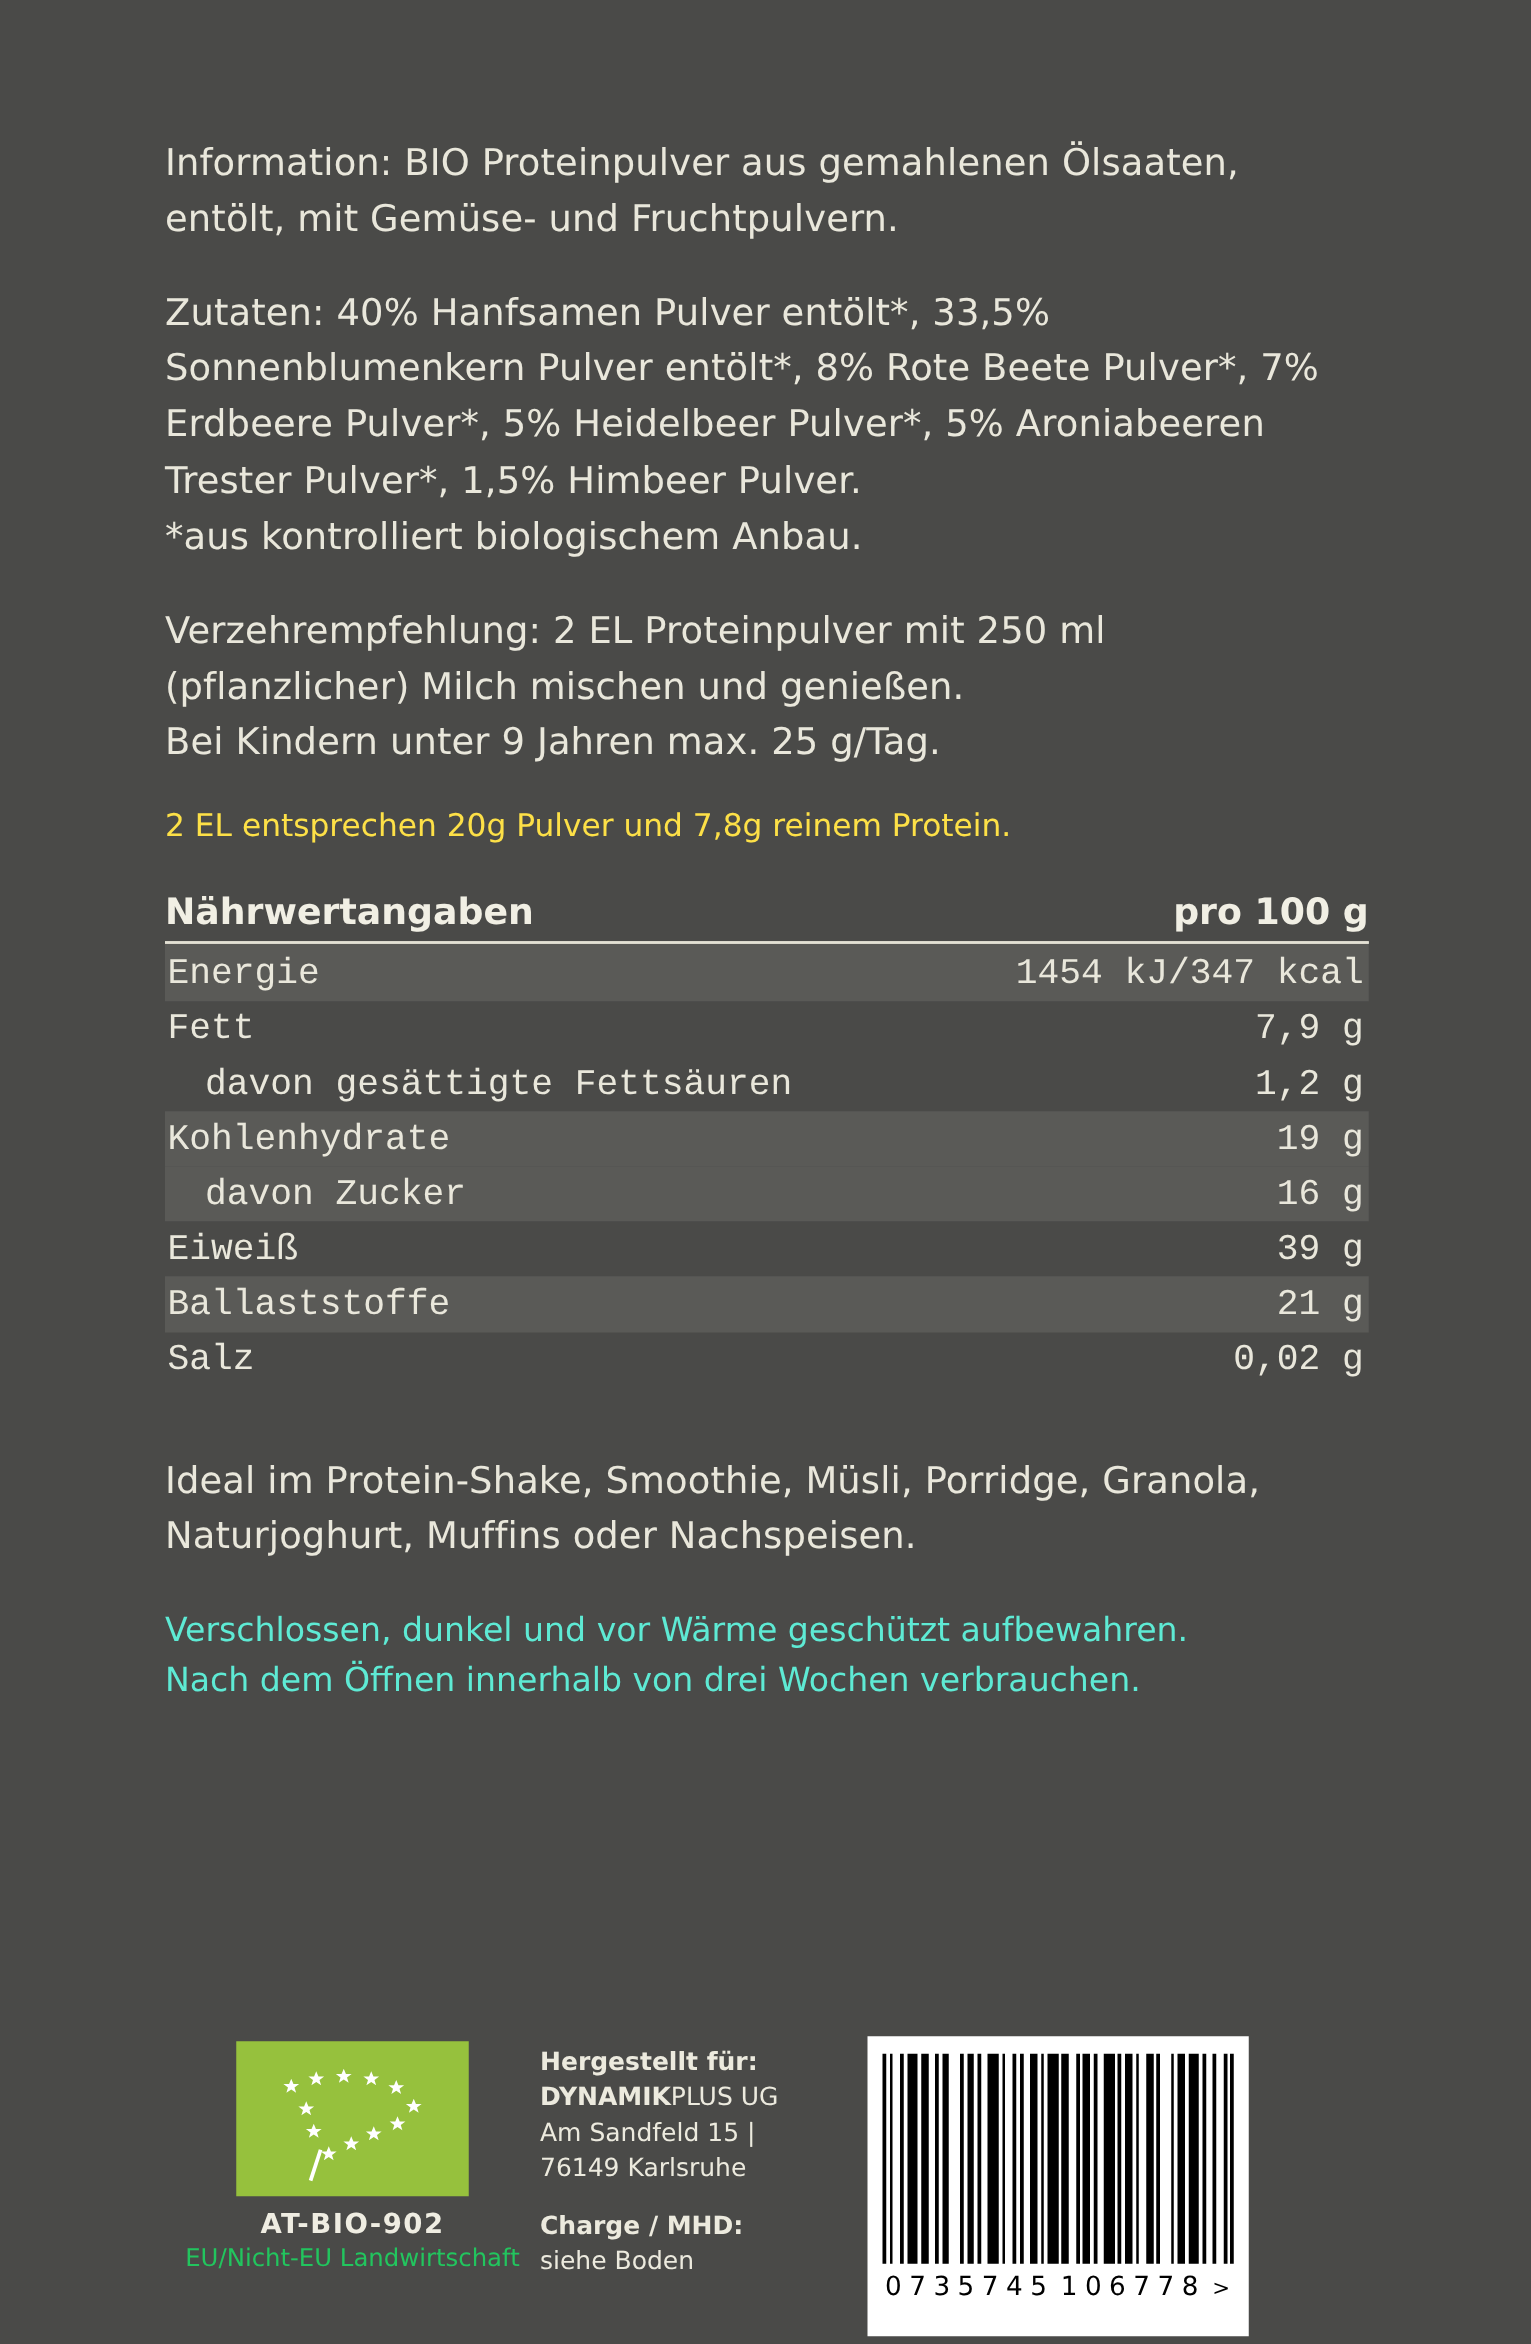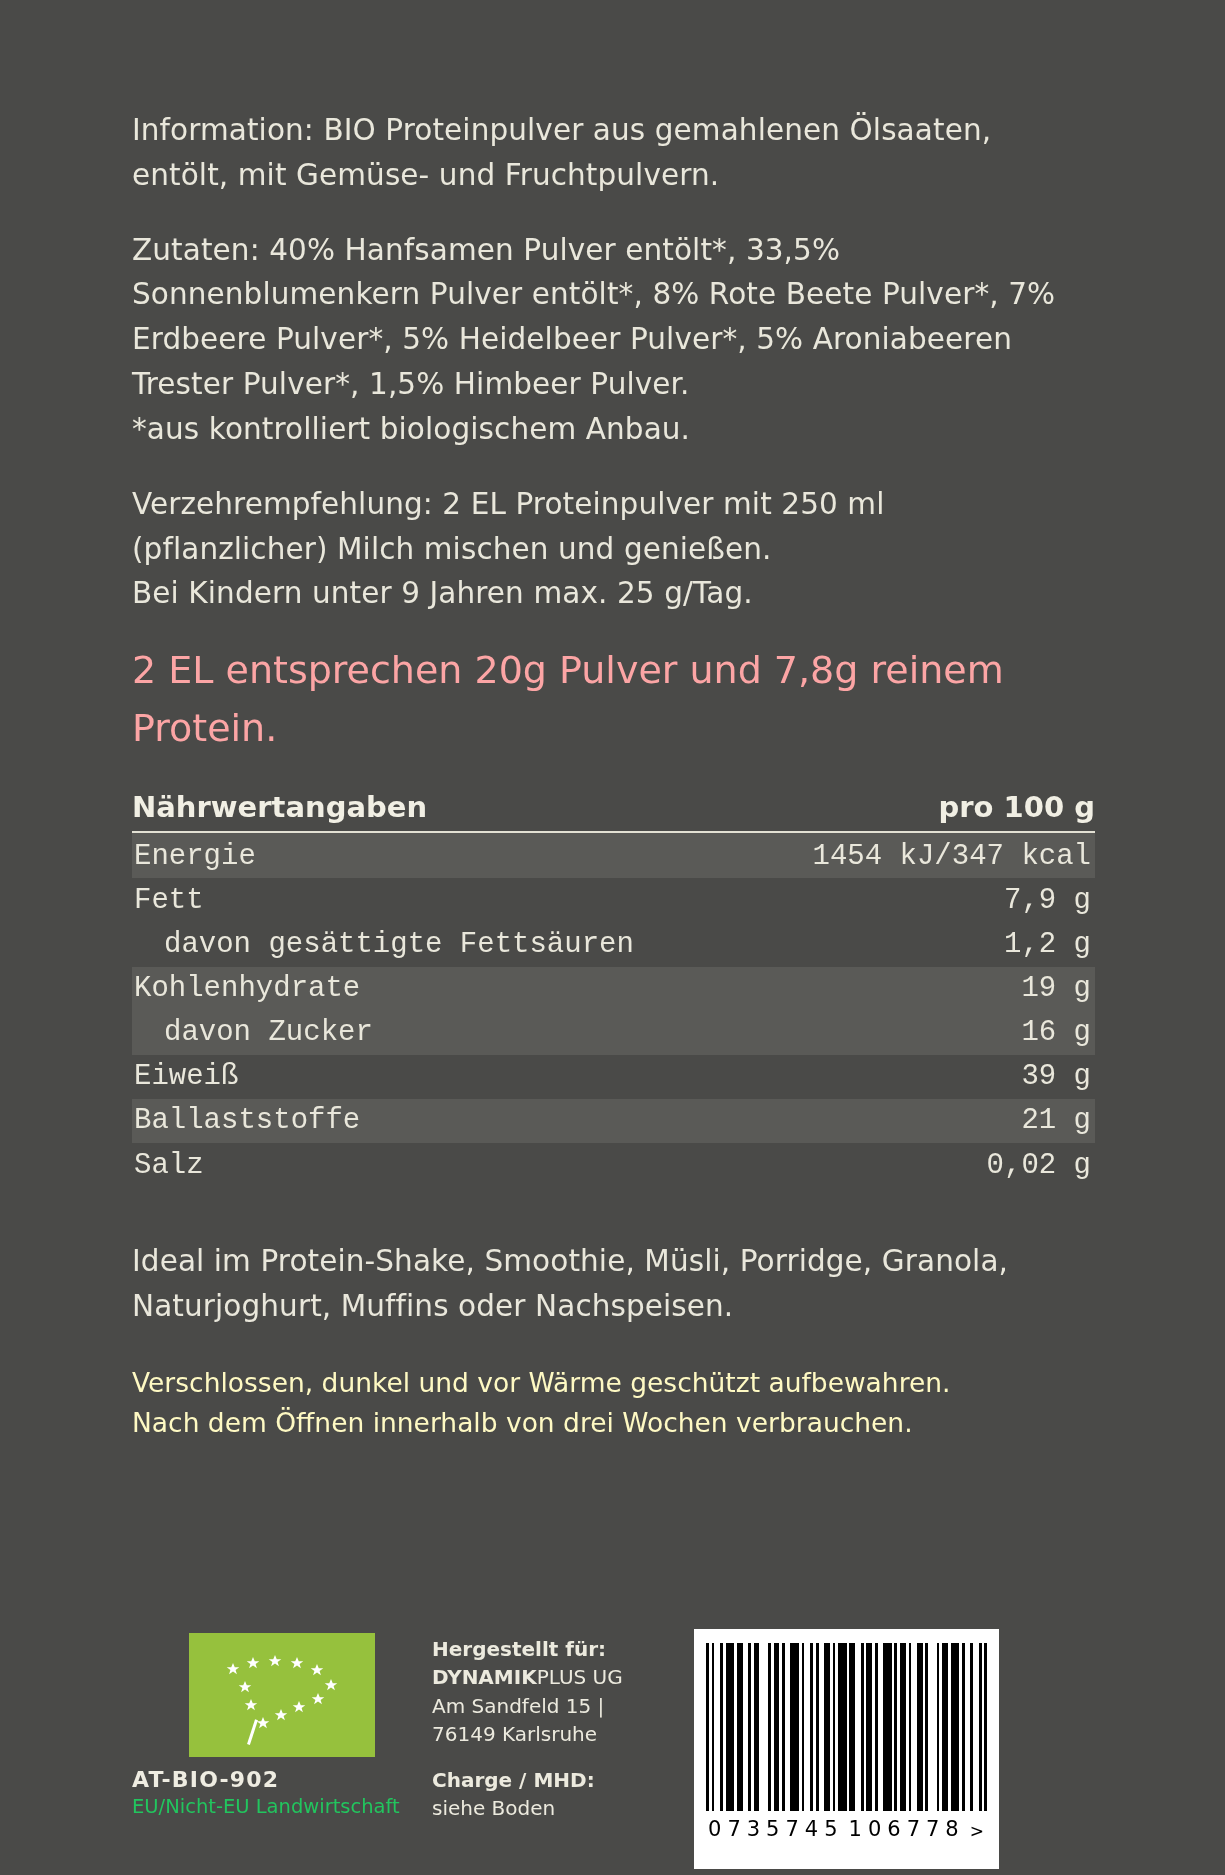--- a/index.html
+++ b/index.html
@@ -34,24 +34,24 @@
   .para .lead {
     font-weight: normal;
   }
   .para.tight {
     margin-bottom: 0;
   }
   .para.small-gap {
     margin-bottom: 26px;
   }
   .para-note {
-    font-size: 38px;
+    font-size: 25px;
     line-height: 1.52;
     margin: 0 0 32px 0;
-    color: #fca5a5;
+    color: #fde047;
   }
 
   
   .nutri {
     width: 963px;
     border-collapse: collapse;
     margin: 8px 0 0 0;
     font-size: 29px;
   }
   .nutri th {
@@ -93,38 +93,38 @@
     padding-top: 5px;
   }
 
   
   .usage {
     margin-top: 52px;
   }
   .storage {
     font-size: 26.5px;
     line-height: 1.5;
-    color: #fef9c3;
+    color: #5eead4;
     margin: 34px 0 0 0;
   }
 
   
   .footer {
     position: absolute;
     left: 132px;
     right: 0;
     bottom: 0;
     height: 246px;
     display: flex;
     align-items: flex-start;
   }
   .bio-block {
     width: 300px;
     padding-top: 4px;
-    text-align: left;
+    text-align: center;
   }
   .eu-leaf {
     width: 186px;
     height: 124px;
     background: #96c13d;
     margin: 0 auto;
     position: relative;
   }
   .eu-leaf svg {
     display: block;

